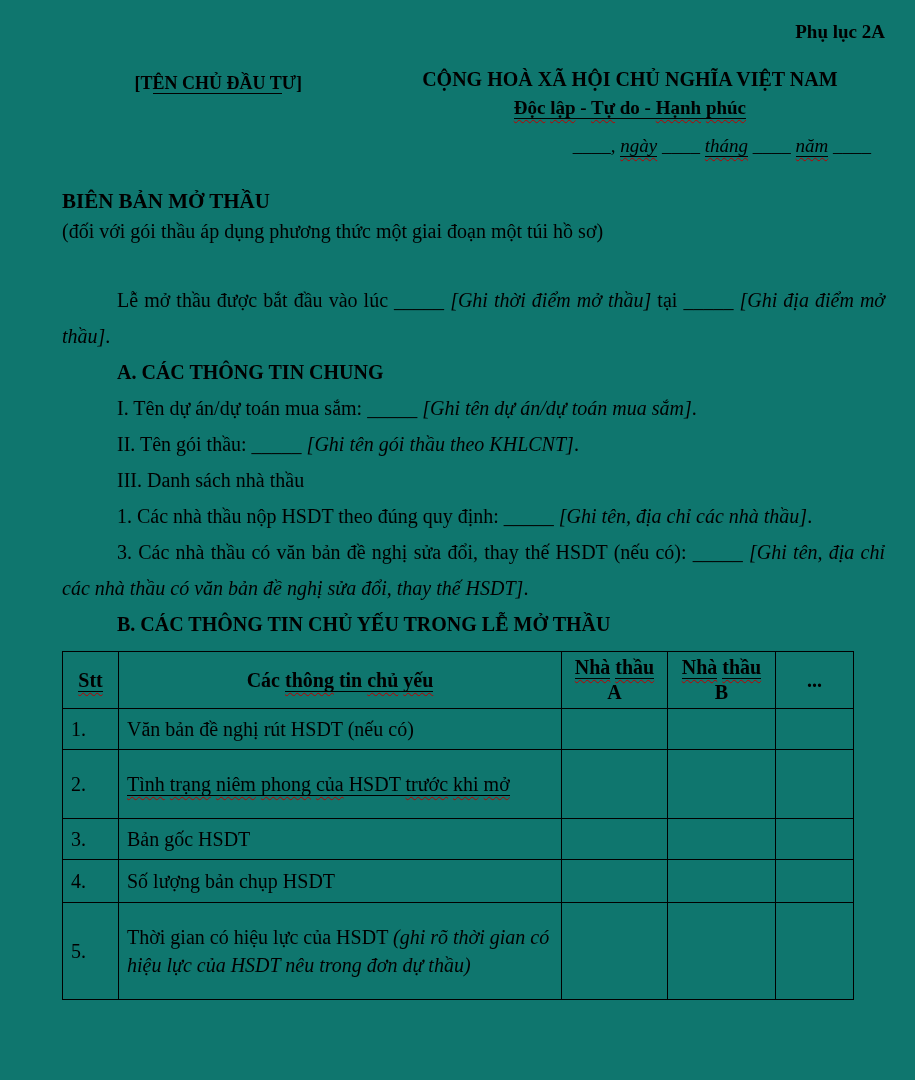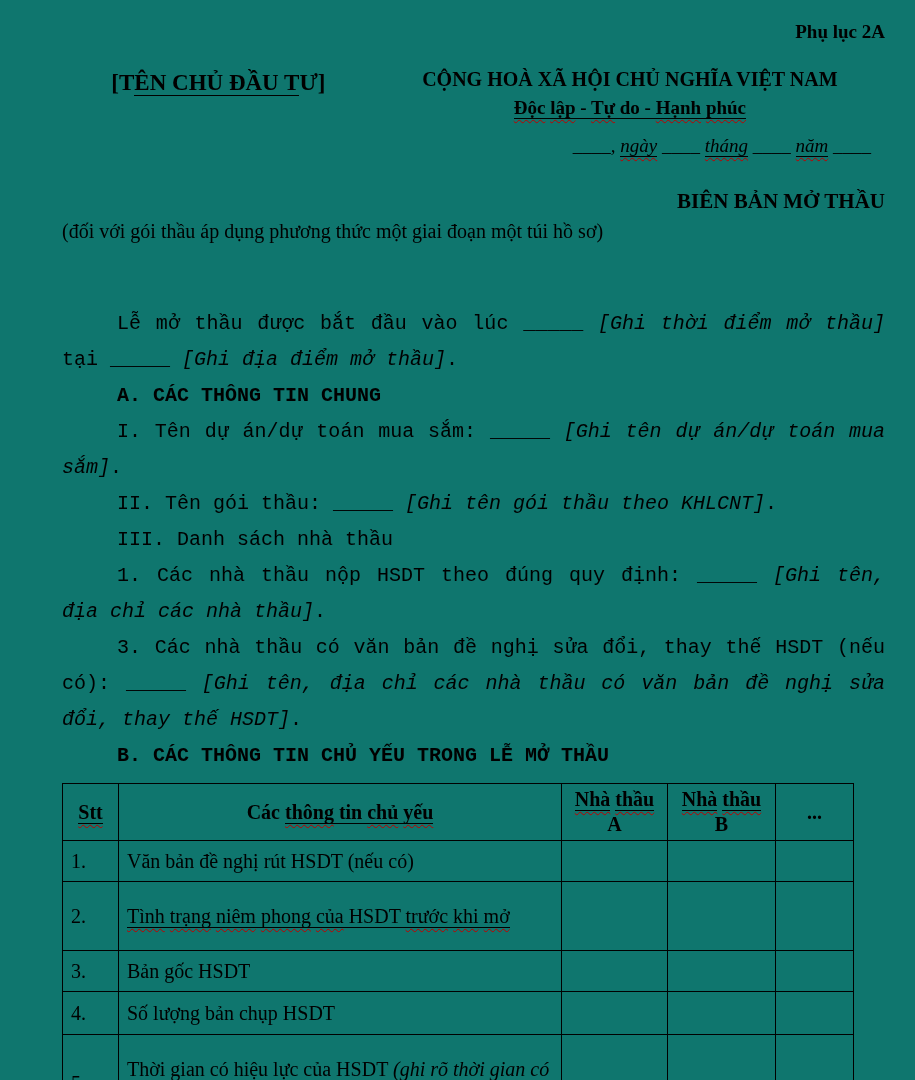--- a/index.html
+++ b/index.html
@@ -29,47 +29,47 @@
     text-align:right;
     font-weight:bold;
     font-size:19px;
     line-height:24px;
     margin-bottom:22px;
   }
   .header-row{display:flex;}
   .investor-col{
     flex:0 0 38%;
     text-align:center;
-    font-size:23px;
+    font-size:18px;
     line-height:30px;
     padding-top:2px;
     white-space:nowrap;
   }
   .national-col{flex:1;text-align:center;}
   .national-line1{font-weight:bold;font-size:20px;line-height:26px;}
   .motto{font-weight:bold;font-size:19px;line-height:26px;margin-top:3px;}
   .date-line{
     font-size:19px;
     line-height:26px;
     margin-top:12px;
     text-align:right;
     padding-right:14px;
   }
   .doc-title{
-    text-align:right;
+    text-align:left;
     font-weight:bold;
     font-size:21px;
     line-height:30px;
     margin-top:27px;
   }
   .doc-subtitle{
     font-size:20px;
     line-height:30px;
   }
-  .content{margin-top:60px;font-family:Liberation Mono, monospace;}
+  .content{margin-top:36px;}
   .content p{
     margin:0;
     font-size:20px;
     line-height:36px;
     text-align:justify;
     text-indent:55px;
   }
   table.open-table{
     border-collapse:collapse;
     table-layout:fixed;

